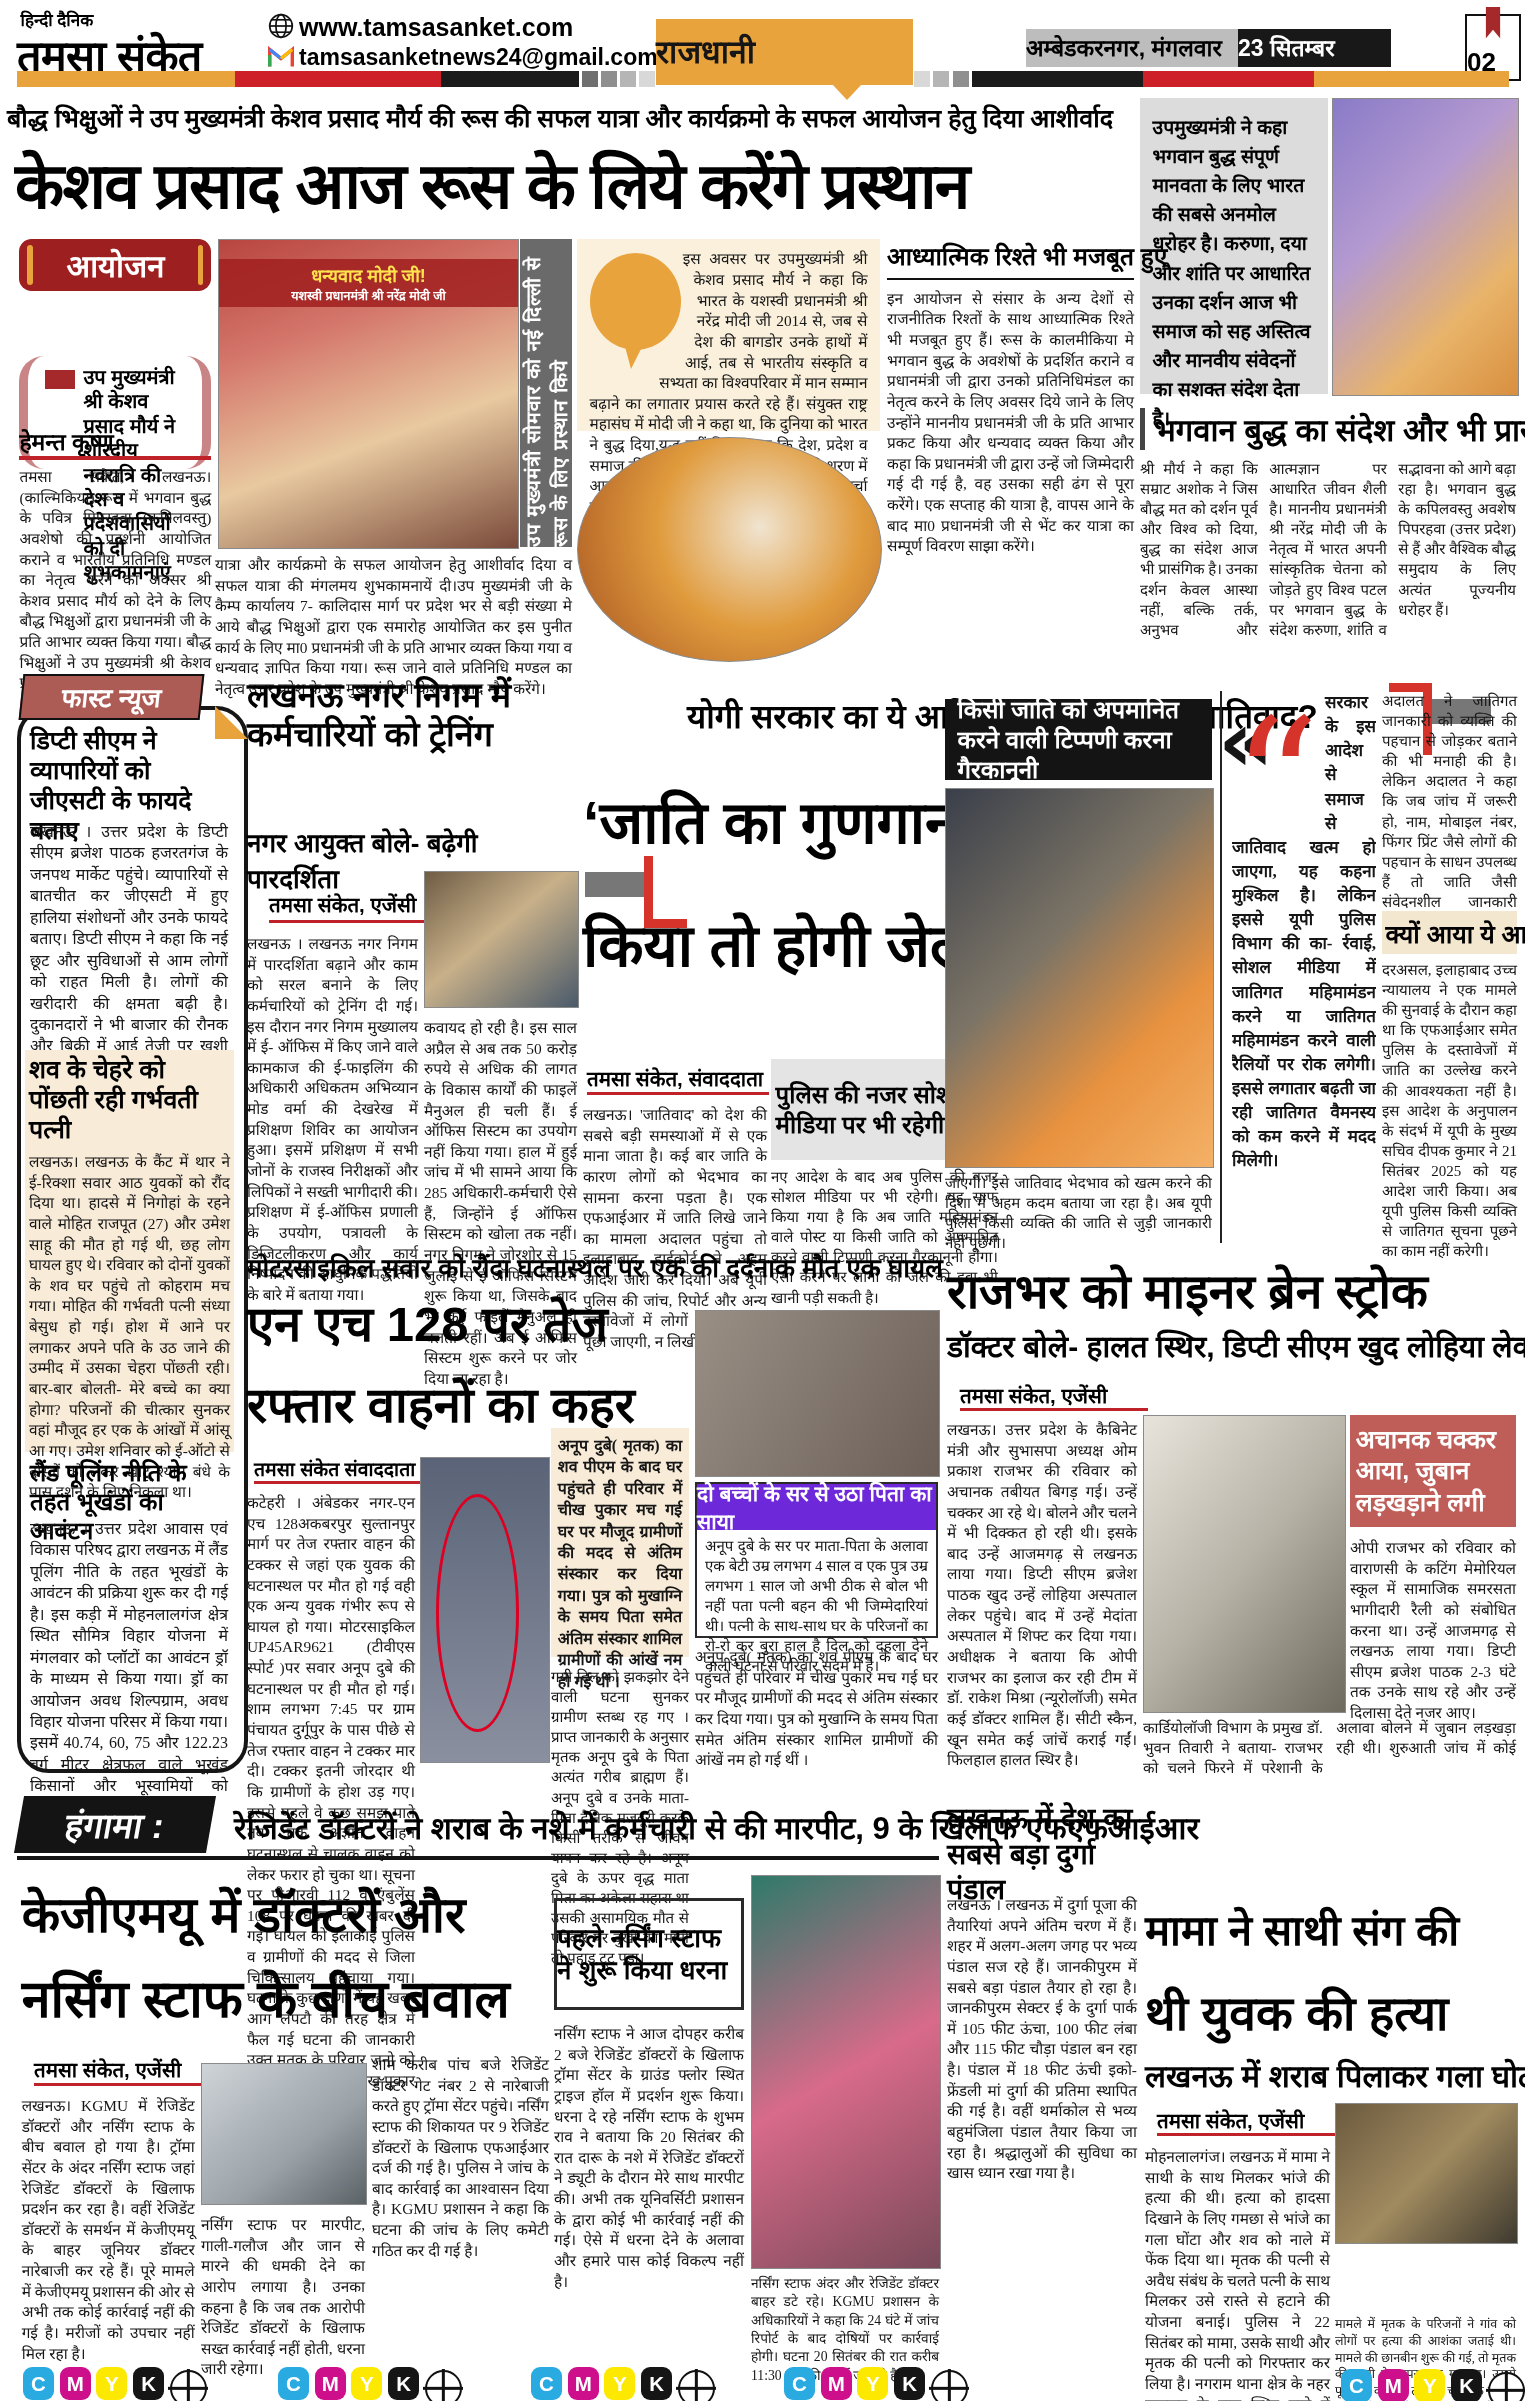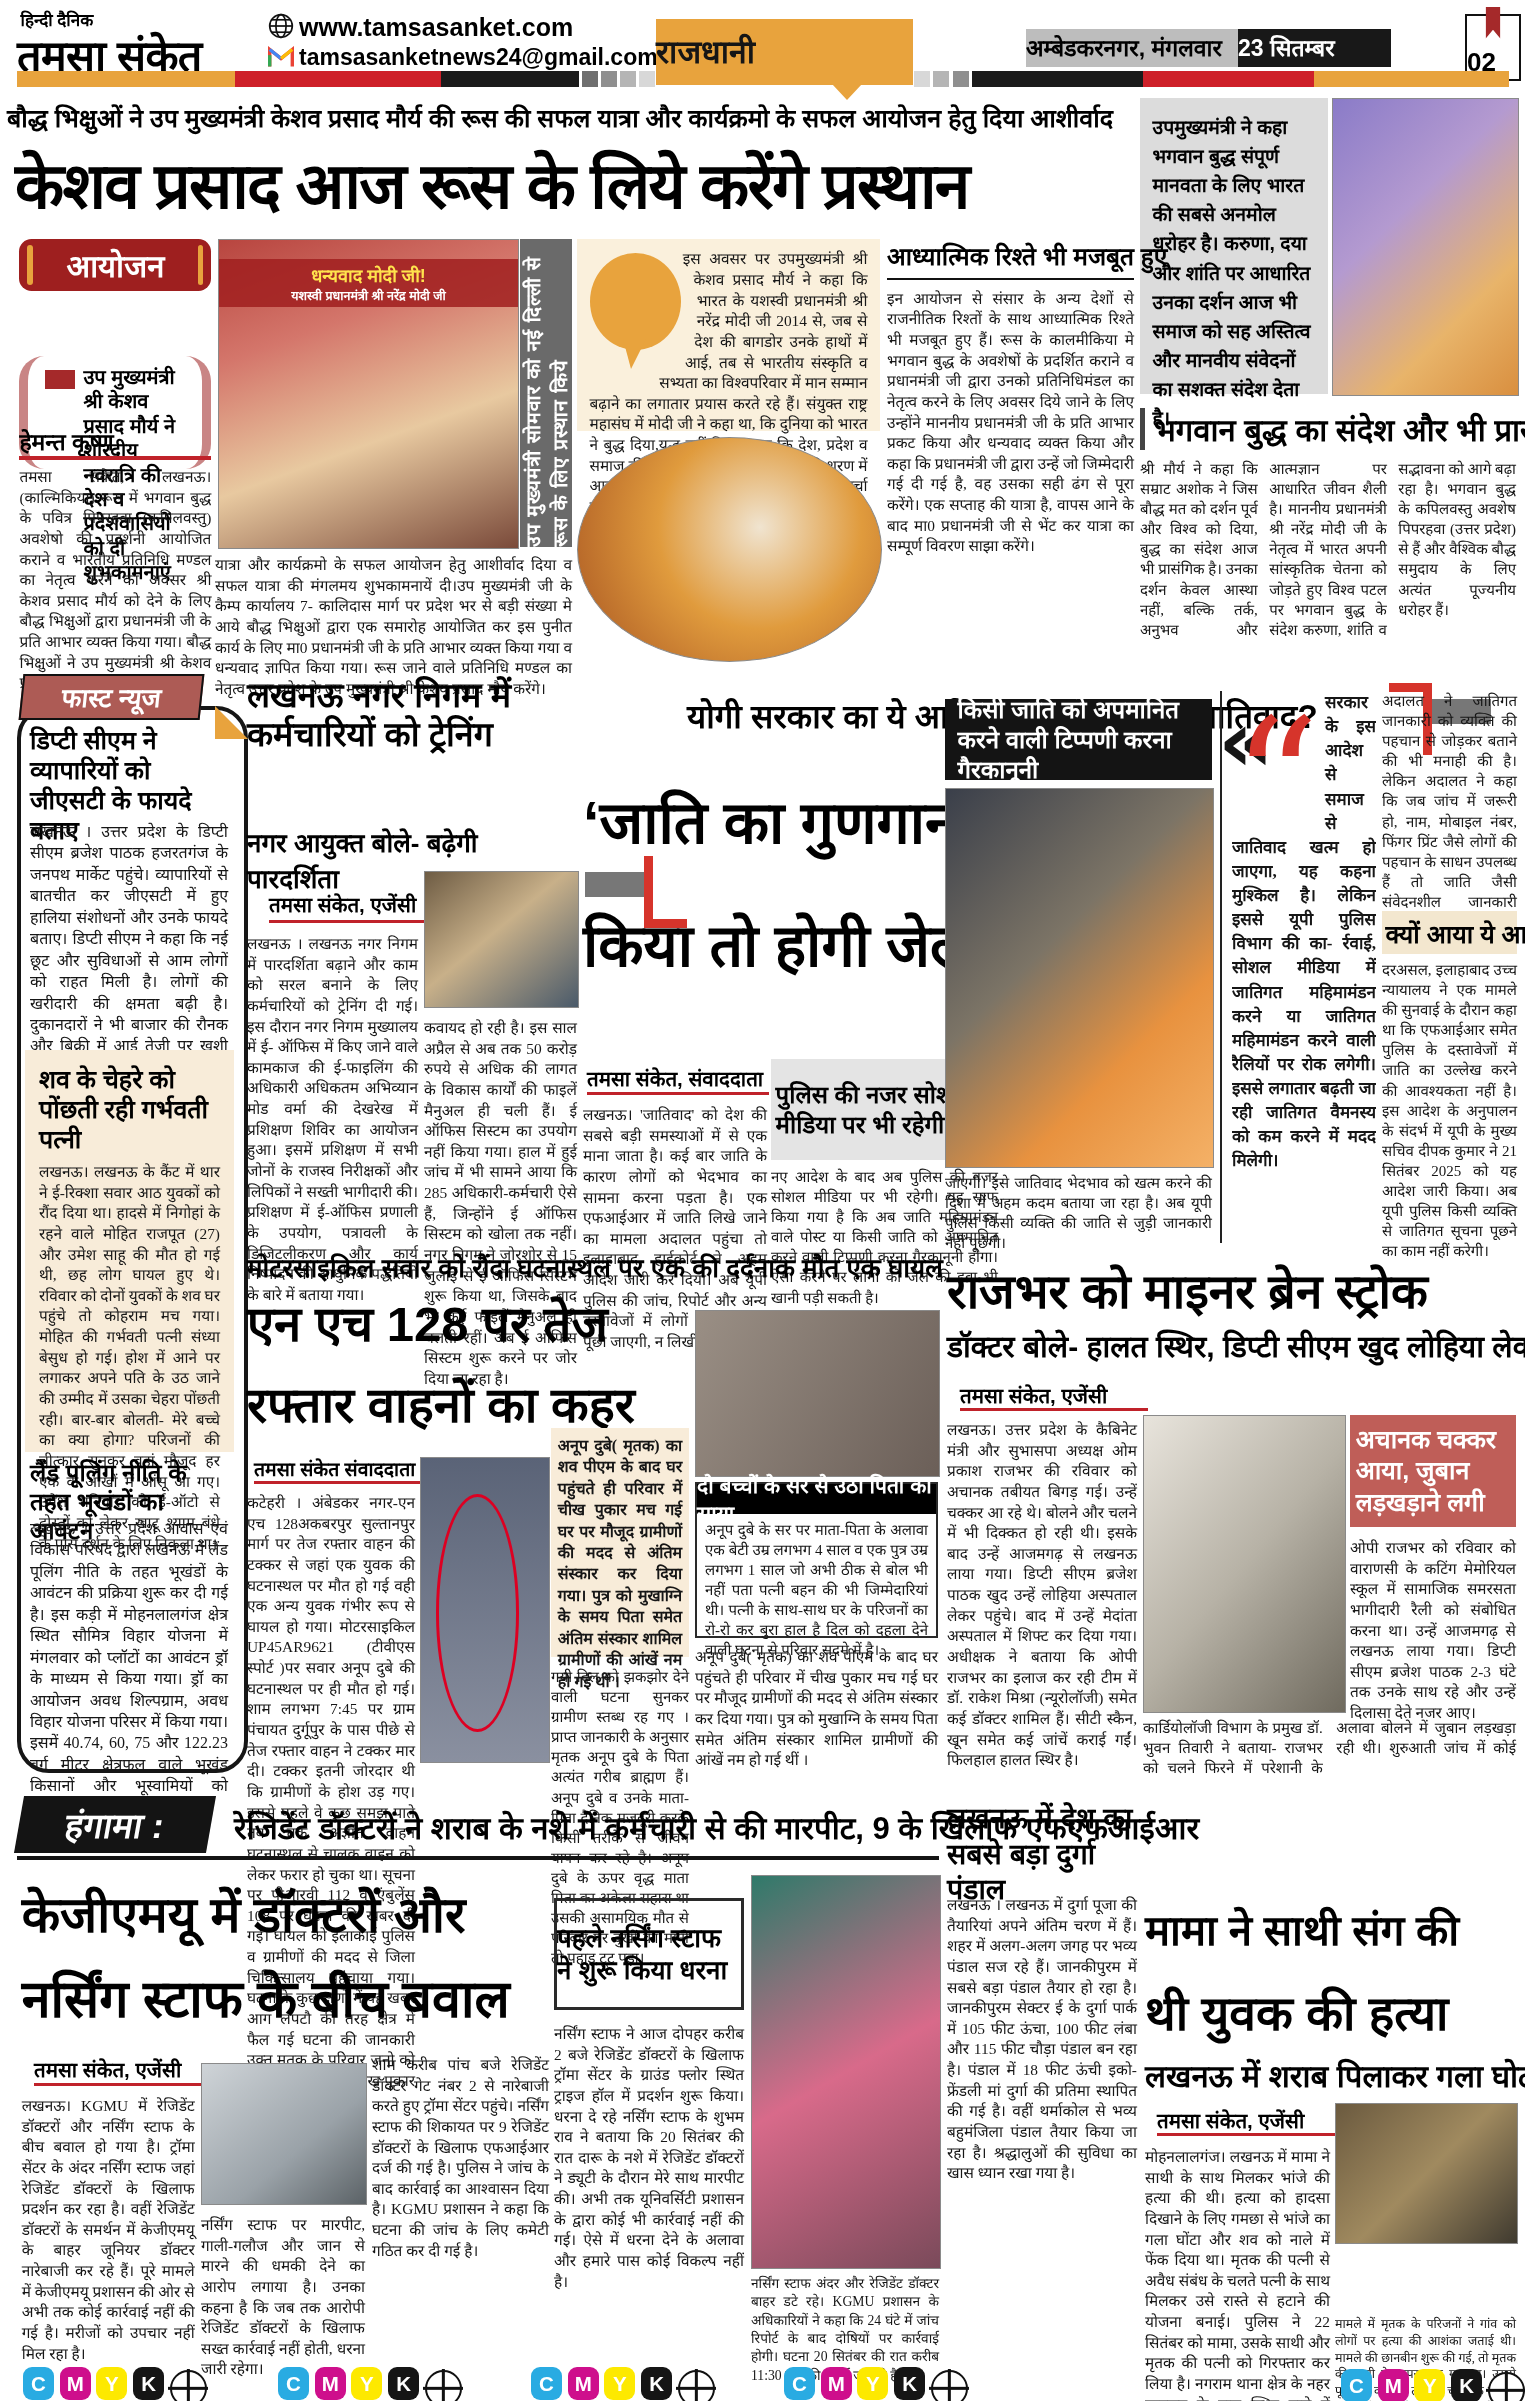--- a/index.html
+++ b/index.html
@@ -43,21 +43,21 @@
   .fnframe{border:4px solid #161616;border-radius:32px}
   .fnlabel{background:#AD5B55;color:#fff;transform:skewX(-6deg);display:flex;align-items:center;justify-content:center;border:2.3px solid #111}
   .fncorner{position:absolute;width:0;height:0;border-left:33px solid transparent;border-bottom:33px solid #E8A33D}
   .creambox{background:#F8ECD9}
   .graybox{background:#E4E4E4}
   .blackbox{background:#141414;color:#fff;display:flex;align-items:center;padding:5.7px 12.5px}
   .chev{position:absolute;font-size:86px;font-weight:900;color:#161616;line-height:1;font-family:"DejaVu Sans",sans-serif}
   .redquote{color:#D6342B;font-family:"DejaVu Serif",serif;font-size:171px;line-height:0.6;float:left;margin:40px 5.7px 0 0}
   .dustybox{background:#BF5E58;color:#fff;display:flex;align-items:center;justify-content:center;padding:5.7px}
   .dbbox{border:2.9px solid #2a2a2a}
-  .dbbox .hd{background:#000000;color:#fff;height:30px;display:flex;align-items:center;justify-content:center}
+  .dbbox .hd{background:#6d28d9;color:#fff;height:46px;display:flex;align-items:center;justify-content:center}
   .hungama-label{background:#141414;color:#fff;transform:skewX(-10deg);display:flex;align-items:center;justify-content:center}
   .chip{width:31px;height:33px;border-radius:9px;display:inline-flex;align-items:center;justify-content:center;color:#fff;font-size:20.5px;font-weight:700;font-family:"Liberation Sans",sans-serif;margin-right:5.7px}
   .chip.c{background:#29ABE2}.chip.m{background:#CE0F8C}.chip.y{background:#FDE900;color:#fff}.chip.k{background:#151515}
   .regmark{display:inline-block;width:33px;height:33px;border:2.3px solid #111;border-radius:50%;position:relative;vertical-align:middle;background:#fff}
   .regmark:before,.regmark:after{content:"";position:absolute;background:#111}
   .regmark:before{left:50%;top:-3.4px;bottom:-3.4px;width:2.3px;transform:translateX(-50%)}
   .regmark:after{top:50%;left:-3.4px;right:-3.4px;height:2.3px;transform:translateY(-50%)}
   .deco-l{position:relative}
   .deco-l .bar{position:absolute;left:0;top:16px;width:63px;height:25px;background:#777}
   .deco-l .lrd{position:absolute;left:59px;top:0;width:34px;height:63px;border-left:9px solid #D6342B;border-bottom:9px solid #D6342B}
@@ -171,21 +171,21 @@
   <div class="abs fnframe" style="left:17px;top:706px;width:223px;height:1059px">
     <div class="fncorner" style="right:-4px;top:-4px;transform:rotate(90deg)"></div>
   </div>
   <div class="abs fnlabel sans xb" style="left:20.5px;top:674px;width:177px;height:42px;font-size:26px">
       <span>फास्ट न्यूज</span>
     </div>
 
   <div class="abs sans xb c" style="left:30px;top:725px;width:198px;font-size:25px;line-height:1.2">डिप्टी सीएम ने व्यापारियों को जीएसटी के फायदे बताए</div>
   <div class="abs body" style="left:30px;top:821px;width:198px;height:222px;font-size:16px">लखनऊ । उत्तर प्रदेश के डिप्टी सीएम ब्रजेश पाठक हजरतगंज के जनपथ मार्केट पहुंचे। व्यापारियों से बातचीत कर जीएसटी में हुए हालिया संशोधनों और उनके फायदे बताए। डिप्टी सीएम ने कहा कि नई छूट और सुविधाओं से आम लोगों को राहत मिली है। लोगों की खरीदारी की क्षमता बढ़ी है। दुकानदारों ने भी बाजार की रौनक और बिक्री में आई तेजी पर खुशी जताई।</div>
 
-  <div class="abs creambox" style="left:25px;top:1050px;width:209px;height:402px;padding:14px;box-sizing:border-box">
+  <div class="abs creambox" style="left:25px;top:1050px;width:209px;height:402px;padding:4px;box-sizing:border-box">
     <div class="sans xb c" style="font-size:25px;line-height:1.2">शव के चेहरे को पोंछती रही गर्भवती पत्नी</div>
     <div class="body" style="margin-top:8px;font-size:15.4px">लखनऊ। लखनऊ के कैंट में थार ने ई-रिक्शा सवार आठ युवकों को रौंद दिया था। हादसे में निगोहां के रहने वाले मोहित राजपूत (27) और उमेश साहू की मौत हो गई थी, छह लोग घायल हुए थे। रविवार को दोनों युवकों के शव घर पहुंचे तो कोहराम मच गया। मोहित की गर्भवती पत्नी संध्या बेसुध हो गई। होश में आने पर लगाकर अपने पति के उठ जाने की उम्मीद में उसका चेहरा पोंछती रही। बार-बार बोलती- मेरे बच्चे का क्या होगा? परिजनों की चीत्कार सुनकर वहां मौजूद हर एक के आंखों में आंसू आ गए। उमेश शनिवार को ई-ऑटो से दोस्तों को लेकर खाटू श्याम बंधे के पास दर्शन के लिए निकला था।</div>
   </div>
 
   <div class="abs sans xb c" style="left:30px;top:1459px;width:198px;font-size:24px;line-height:1.2">लैंड पूलिंग नीति के तहत भूखंडों का आवंटन</div>
   <div class="abs body" style="left:30px;top:1518px;width:198px;height:239px;font-size:16px">लखनऊ । उत्तर प्रदेश आवास एवं विकास परिषद द्वारा लखनऊ में लैंड पूलिंग नीति के तहत भूखंडों के आवंटन की प्रक्रिया शुरू कर दी गई है। इस कड़ी में मोहनलालगंज क्षेत्र स्थित सौमित्र विहार योजना में मंगलवार को प्लॉटों का आवंटन ड्रॉ के माध्यम से किया गया। ड्रॉ का आयोजन अवध शिल्पग्राम, अवध विहार योजना परिसर में किया गया। इसमें 40.74, 60, 75 और 122.23 वर्ग मीटर क्षेत्रफल वाले भूखंड किसानों और भूस्वामियों को आवंटित किए गए।</div>
 
   <div class="abs sans xb c" style="left:247px;top:676px;width:329px;font-size:34px;line-height:1.15">लखनऊ नगर निगम में कर्मचारियों को ट्रेनिंग</div>
   <div class="abs sans b c" style="left:247px;top:824px;width:329px;font-size:26px">नगर आयुक्त बोले- बढ़ेगी पारदर्शिता</div>
   <div class="abs sans b c" style="left:269px;top:890px;width:171px;font-size:20.5px">तमसा संकेत, एजेंसी</div>

